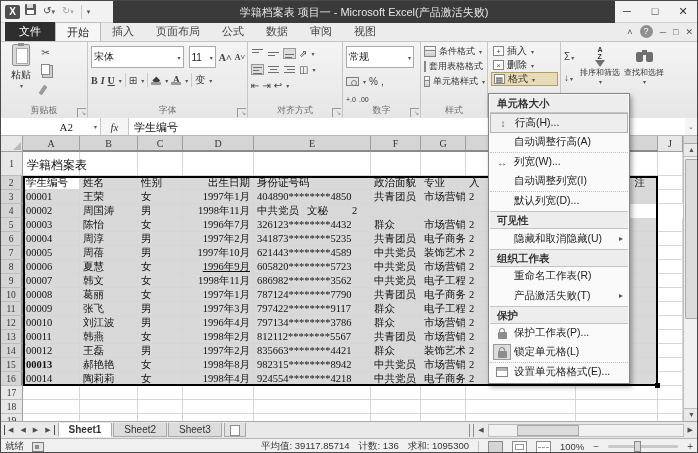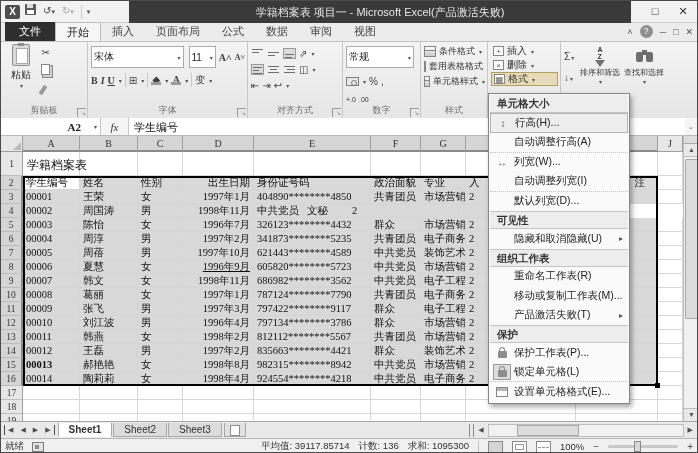--- a/index.html
+++ b/index.html
@@ -10,21 +10,21 @@
   .titlebar { position:relative; height:22px; background:#f2f2f2; border-bottom:1px solid #cfcfcf; display:flex; align-items:center; }
   .qat { display:flex; align-items:center; gap:3px; padding-left:4px; z-index:2; }
   .app-icon { width:15px; height:14px; background:#4e4e4e; color:#fff; font-size:10px; font-weight:bold; text-align:center; line-height:14px; border-radius:2px; }
   .qat-btn { font-size:10px; color:#444; padding:0 2px; line-height:16px; }
   .floppy { display:inline-block; width:11px; height:11px; background:#5a5a5a; border-radius:1px; position:relative; }
   .floppy::after { content:""; position:absolute; left:2px; top:0; width:6px; height:4px; background:#dcdcdc; }
   .floppy::before { content:""; position:absolute; left:2px; bottom:1px; width:7px; height:4px; background:#fff; }
   .qat-caret { font-size:7px; color:#555; }
   .qat-sep { width:1px; height:14px; background:#c9c9c9; margin:0 2px; }
   .grayed { opacity:.45; }
-  .title-band { position:absolute; left:128px; top:0; width:502px; height:22px; background:#3a3a3a; display:flex; align-items:center; justify-content:center; z-index:1; }
+  .title-band { position:absolute; left:112px; top:0; width:502px; height:22px; background:#3a3a3a; display:flex; align-items:center; justify-content:center; z-index:1; }
   .title-text { color:#e6e6e6; font-size:11px; white-space:nowrap; }
   .win-controls { position:absolute; right:0; top:0; height:22px; display:flex; z-index:2; }
   .win-btn { width:28px; height:22px; text-align:center; line-height:20px; font-size:11px; color:#333; }
 
   
   .tabrow { position:relative; height:19px; background:#ececec; display:flex; align-items:flex-end; border-bottom:1px solid #c3c3c3; }
   .file-tab { background:#2e2e2e; color:#fff; font-size:11px; padding:2px 14px 3px; height:19px; line-height:14px; margin-left:4px; }
   .rtab { font-size:11px; color:#444; padding:2px 11px 3px; height:19px; line-height:14px; }
   .rtab.active { background:#f6f6f6; border:1px solid #bcbcbc; border-bottom:none; color:#222; }
   .tabrow-right { position:absolute; right:4px; top:2px; display:flex; gap:7px; align-items:center; }
@@ -79,21 +79,21 @@
   .bigv-btn { display:flex; flex-direction:column; align-items:center; width:44px; font-size:8px; color:#333; margin-top:2px; white-space:nowrap; }
   .i-funnel { width:0; height:0; border-left:5px solid transparent; border-right:5px solid transparent; border-top:7px solid #707070; }
   .az { font-size:7px; line-height:7px; color:#333; font-weight:bold; }
   .i-binoc { position:relative; width:17px; height:12px; display:inline-block; }
   .i-binoc::before { content:""; position:absolute; left:0; top:2px; width:7px; height:10px; background:#6e6e6e; border-radius:2px; box-shadow:10px 0 0 #6e6e6e; }
   .i-binoc::after { content:""; position:absolute; left:6px; top:0; width:5px; height:5px; background:#6e6e6e; }
   .eraser-ico { display:inline-block; width:10px; height:6px; background:#cfcfcf; border:1px solid #808080; transform:rotate(-20deg); }
 
   
   .formulabar { height:18px; background:#f5f5f5; border-bottom:1px solid #b9b9b9; display:flex; align-items:stretch; }
-  .namebox { width:100px; display:flex; align-items:center; justify-content:flex-end; gap:0; border-right:1px solid #c6c6c6; background:#fff; padding-right:3px;font-weight:bold; }
+  .namebox { width:100px; display:flex; align-items:center; justify-content:flex-end; gap:8px; border-right:1px solid #c6c6c6; background:#fff; padding-right:3px; }
   .namebox .nb-text { font-family:"Liberation Serif",serif; font-size:11px; color:#222; margin-right:12px; }
   .fx { width:28px; display:flex; align-items:center; justify-content:center; font-family:"Liberation Serif",serif; font-style:italic; font-size:11px; color:#3c3c3c; border-right:1px solid #c6c6c6; background:#f5f5f5; }
   .fcontent { flex:1; background:#fff; font-family:"Liberation Serif",serif; font-size:11px; color:#111; padding:2px 0 0 5px; }
   .fb-exp { width:12px; background:#f5f5f5; font-size:7px; color:#666; text-align:center; line-height:18px; }
 
   
   .sheet { position:relative; width:698px; height:285px; background:#fff; overflow:hidden; font-family:"Liberation Serif","DejaVu Serif",serif; }
   .colhdr-row { display:flex; height:16px; }
   .corner { width:22px; background:#e7e7e7; border-right:1px solid #9f9f9f; border-bottom:1px solid #9f9f9f; position:relative; }
   .corner::after { content:""; position:absolute; right:1px; bottom:1px; border-left:8px solid transparent; border-bottom:8px solid #b9b9b9; }
@@ -742,24 +742,20 @@
         <span>隐藏和取消隐藏(U)</span>
         <span class="fm-sub">▸</span>
       </div>
       <div class="fm-header">组织工作表</div>
       <div class="fm-item">
         <span class="gut"></span>
         <span>重命名工作表(R)</span>
       </div>
       <div class="fm-item">
         <span class="gut"></span>
-        <span>移动或复制工作表(M)...</span>
-      </div>
-      <div class="fm-item">
-        <span class="gut"></span>
         <span>产品激活失败(T)</span>
         <span class="fm-sub">▸</span>
       </div>
       <div class="fm-header">保护</div>
       <div class="fm-item">
         <span class="gut">
           <span class="gutbox">
             <span class="i-lock"></span>
           </span>
         </span>

